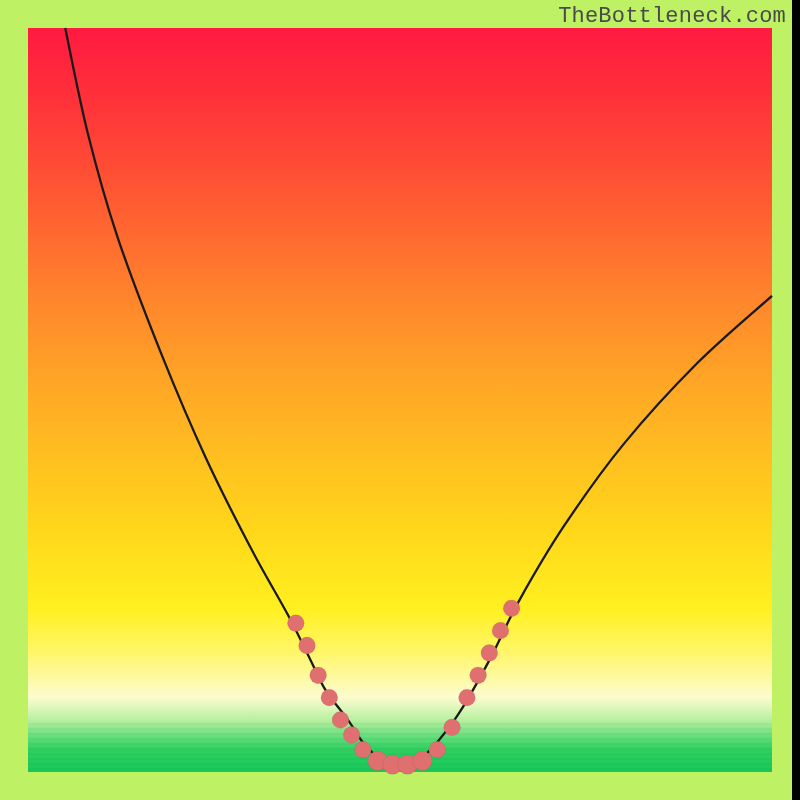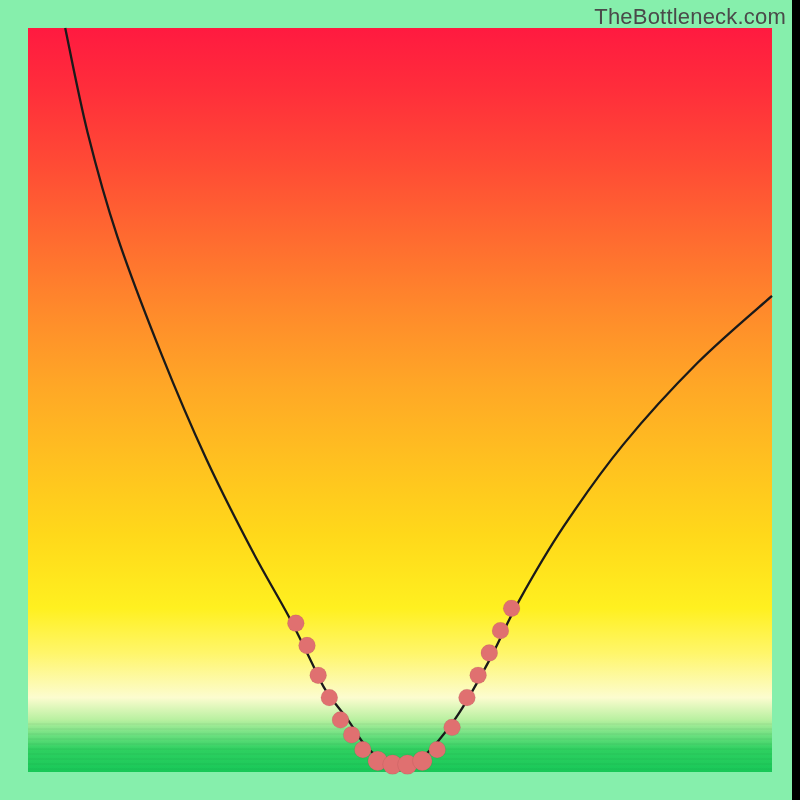--- a/index.html
+++ b/index.html
@@ -8,21 +8,22 @@
     width: 800px;
     height: 800px;
     background: #000;
     overflow: hidden;
     font-family: Arial, sans-serif;
   }
   .chart-container {
     position: relative;
     width: 792px;
     height: 800px;
-    background: #86efac;
+    background: #bef264;
+    font-family: Liberation Mono, monospace;
   }
   .plot-area {
     position: absolute;
     left: 28px;
     top: 28px;
     width: 744px;
     height: 744px;
     
     background: linear-gradient(
       to bottom,

